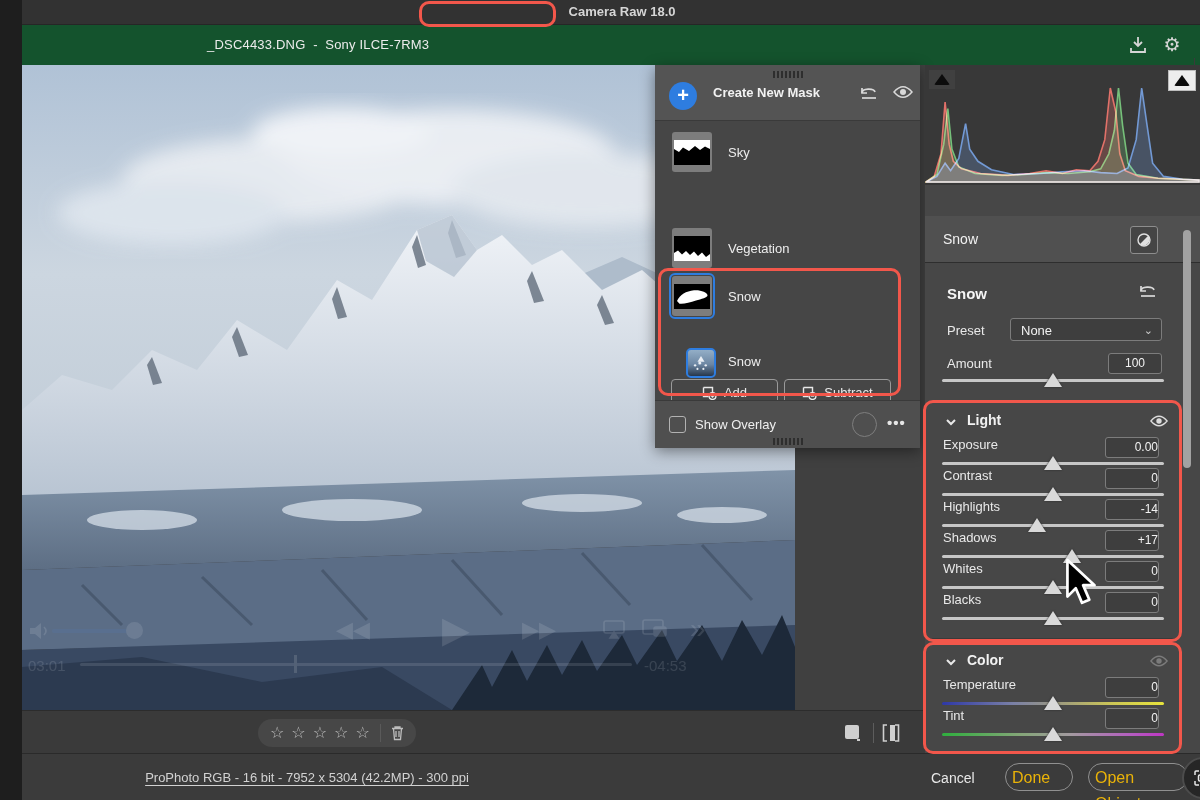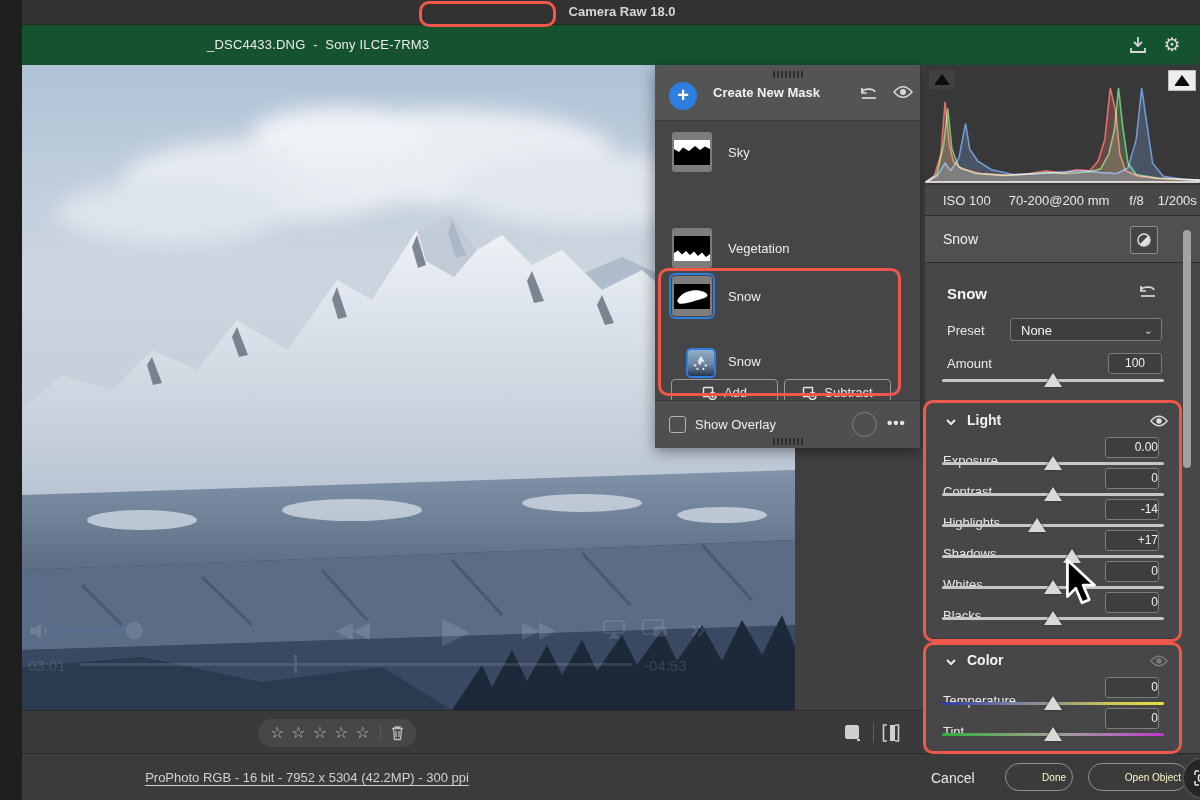--- a/index.html
+++ b/index.html
@@ -90,36 +90,36 @@
   .track.temp{background:linear-gradient(90deg,#2e38a6,#7a80a6 32%,#989684 50%,#cbc557 76%,#e7e33c);}
   .track.tint{background:linear-gradient(90deg,#2fae3e,#84a678 35%,#a39aa0 58%,#b45ec0 85%,#bf36c4);}
   .thumb{position:absolute;width:0;height:0;border-left:9px solid transparent;border-right:9px solid transparent;
          border-bottom:14px solid #d9d9d9;top:-6px;transform:translateX(-9px);
          filter:drop-shadow(0 0 1px #2a2a2a);}
   .sec-head{position:absolute;left:0;width:253px;height:30px;}
   .sec-chev{position:absolute;left:20px;top:8px;width:12px;height:12px;color:#e8e8e8;}
   .sec-title{position:absolute;left:42px;top:4px;font-size:14px;font-weight:bold;color:#f2f2f2;}
   .sec-eye{position:absolute;left:225px;top:6px;width:18px;height:14px;color:#dcdcdc;}
   .slider-row{position:absolute;left:0;width:253px;height:31px;}
-  .slider-row .lbl{position:absolute;left:18px;top:16px;font-size:13px;color:#e9e9e9;}
+  .slider-row .lbl{position:absolute;left:18px;top:0;font-size:13px;color:#e9e9e9;}
   .slider-row .field{left:180px;top:0;text-align:right;}
   .slider-row .track{left:17px;right:0;width:222px;top:25px;}
   #panel-divider{position:absolute;left:0;top:573px;width:253px;height:1px;background:#3a3a3a;}
   #scrollbar{position:absolute;left:1161px;top:230px;width:8px;height:238px;background:#a2a2a2;border-radius:4px;}
 
   
   .anno{position:absolute;border:3.5px solid #f2574b;border-radius:10px;pointer-events:none;z-index:40;}
 
   
   #footer{left:0;top:753px;width:1178px;height:47px;background:#3b3b3b;border-top:1px solid #2a2a2a;}
   #info-link{position:absolute;left:0;top:0;width:570px;text-align:center;line-height:47px;font-size:13px;
              color:#d2d2d2;text-decoration:underline;text-underline-offset:3px;}
   #cancel-btn{position:absolute;left:903px;top:9px;height:28px;line-height:28px;font-size:14px;color:#e8e8e8;background:none;border:none;font-family:"Liberation Sans",sans-serif;}
   .pill{position:absolute;top:9px;height:28px;border:1px solid #909090;border-radius:14px;background:transparent;
-        color:#fef9c3;font-size:10px;line-height:26px;text-align:right;box-sizing:border-box;font-family:"Liberation Sans",sans-serif;}
+        color:#eab308;font-size:16px;line-height:26px;text-align:left;box-sizing:border-box;font-family:"Liberation Sans",sans-serif;}
   #screen-btn{position:absolute;left:1160px;top:757px;width:42px;height:42px;border-radius:50%;background:#262626;
               border:2px solid #4c4c4c;box-sizing:border-box;display:flex;align-items:center;justify-content:center;z-index:50;}
 
   
   #tool-col{left:1178px;top:25px;width:22px;height:775px;background:#454545;border-left:1px solid #2f2f2f;overflow:hidden;}
   .tool-ic{position:absolute;left:5px;width:20px;height:20px;color:#d2d2d2;}
   #tool-sel{position:absolute;left:0;top:148px;width:22px;height:30px;background:#2d2d2d;}
 
   #cursor{position:absolute;left:1042px;top:558px;width:34px;height:48px;z-index:60;pointer-events:none;}
   svg{display:block;}
@@ -366,26 +366,20 @@
           <polygon points="1,117 1.0,117.0 11.9,109.5 18.7,79.4 22.8,43.7 26.9,84.1 33.8,102.0 50.1,108.5 77.4,110.4 99.3,109.5 121.1,107.6 143.0,108.5 164.8,106.7 175.7,103.8 183.9,88.8 189.4,65.3 193.5,23.0 197.6,60.6 203.0,98.2 211.2,109.5 233.0,113.2 274.0,115.1 274,117" fill="#4fae54" fill-opacity="0.28" stroke="#4fae54" stroke-width="1.6" style="mix-blend-mode: screen;"></polygon>
           <polygon points="1,117 1.0,117.0 11.9,111.4 20.1,98.2 25.6,105.7 33.8,93.5 40.6,58.7 44.7,84.1 52.9,96.3 66.5,104.8 88.4,109.5 115.7,108.5 137.5,106.7 159.3,105.7 175.7,107.6 192.1,108.5 203.0,102.9 211.2,74.7 216.7,23.0 222.1,60.6 227.6,98.2 238.5,111.4 257.6,114.2 274.0,115.1 274,117" fill="#4a7cc8" fill-opacity="0.28" stroke="#4a7cc8" stroke-width="1.6" style="mix-blend-mode: screen;"></polygon>
         </svg>
       <div class="clip-btn" id="clip-shadow">
           <div class="clip-tri"></div>
         </div>
       <div class="clip-btn" id="clip-high">
           <div class="clip-tri"></div>
         </div>
     </div>
-    <div id="exif-bar">
-      <span style="margin-left:18px;">ISO 100</span>
-      <span style="margin-left:18px;">70-200@200 mm</span>
-      <span style="margin-left:20px;">f/8</span>
-      <span style="margin-left:14px;">1/200s</span>
-    </div>
     <div id="maskbar">
       <div id="maskbar-title">Snow</div>
       <div id="maskbar-btn">
         <svg width="16" height="16" viewBox="0 0 16 16">
             <circle cx="8" cy="8" r="6" fill="none" stroke="#e0e0e0" stroke-width="1.4"></circle>
             <path d="M3.8,12.2 A6,6 0 0 0 12.2,3.8 Z" fill="#e0e0e0"></path>
           </svg>
       </div>
     </div>
 

